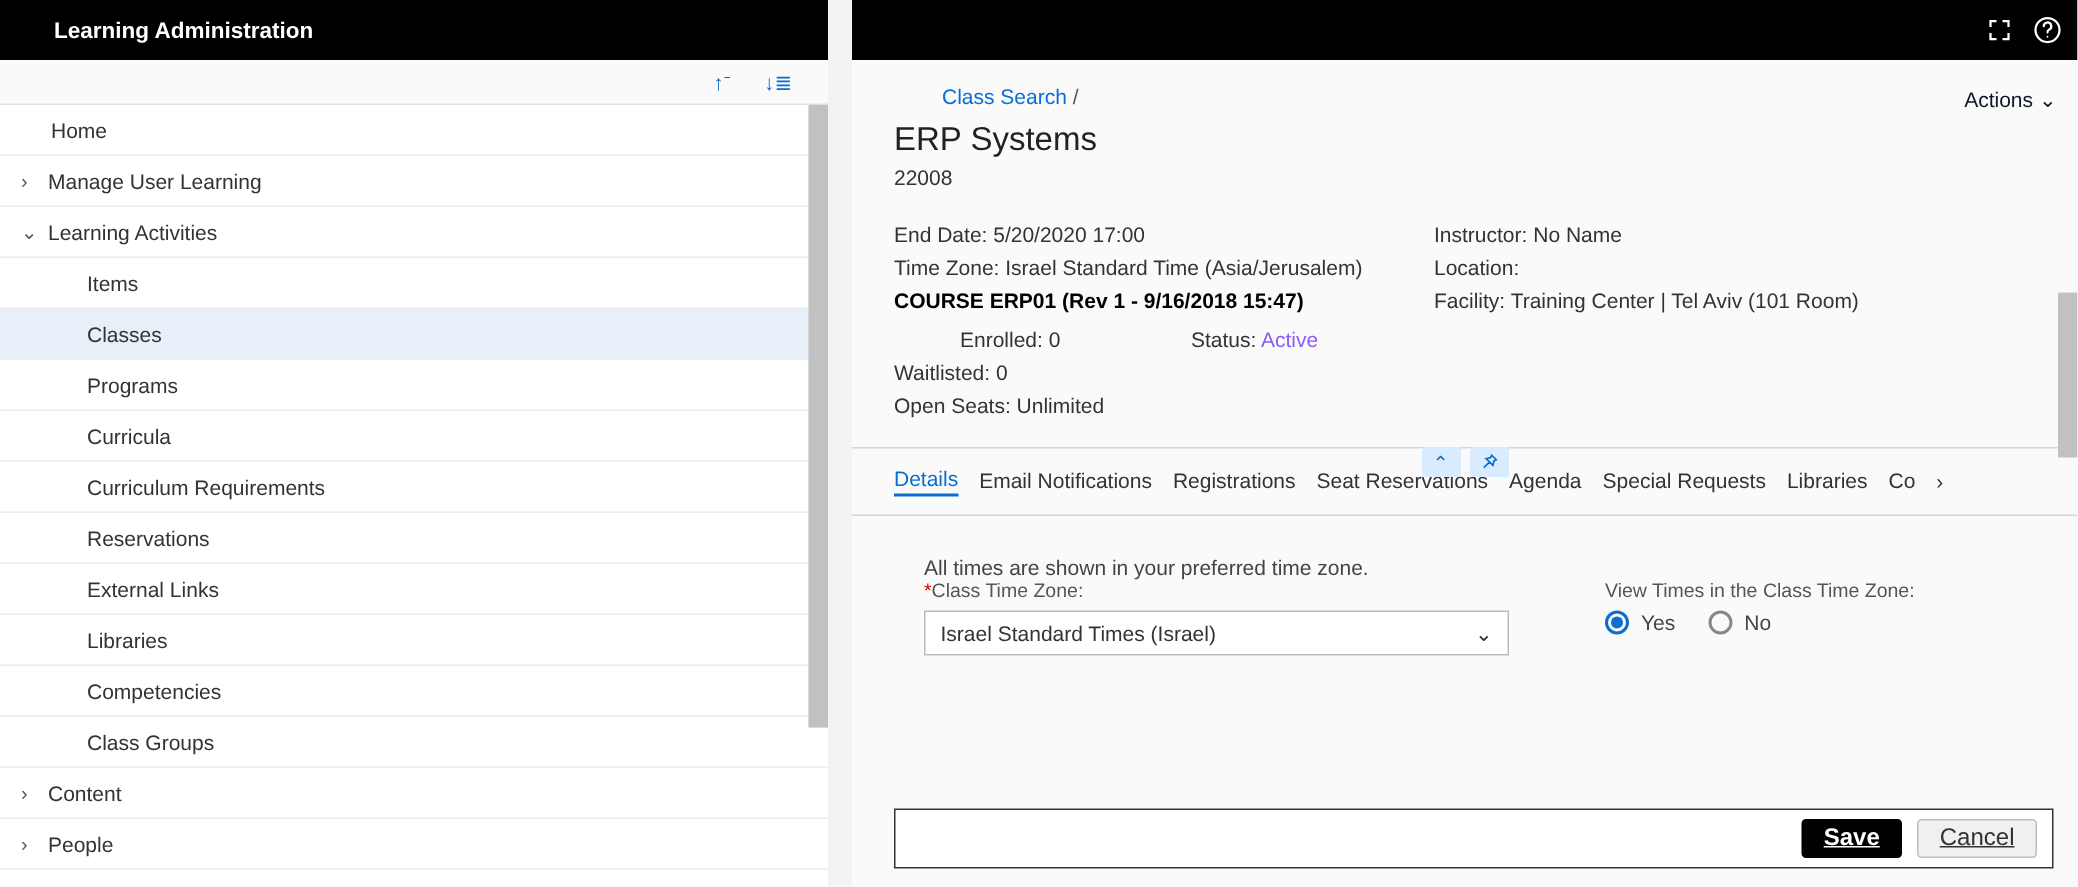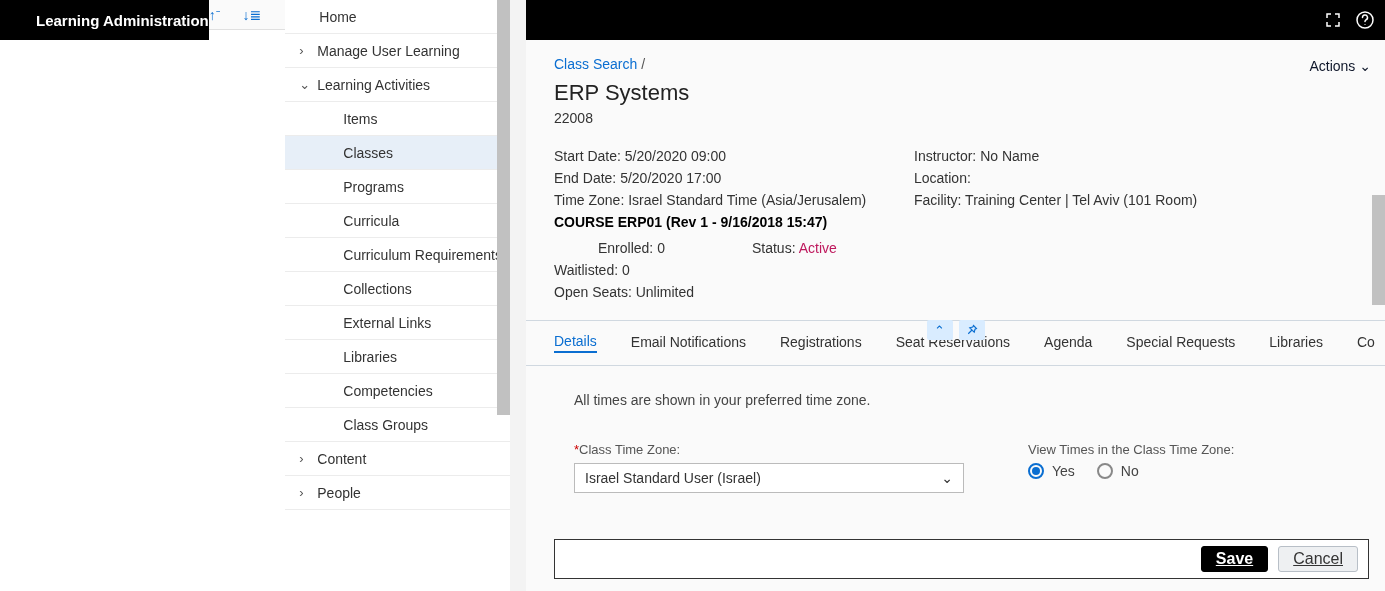--- a/index.html
+++ b/index.html
@@ -10,24 +10,24 @@
     }
     body {
       display: flex;
       width: 1385px;
       height: 591px;
       overflow: hidden;
       background: #f5f5f5;
     }
     
     .left-panel {
-      width: 510px;
+      width: 552px;
       background: #fff;
       display: flex;
-      flex-direction: row;
+      flex-direction: column;
       position: relative;
     }
     .left-header {
       background: #000;
       color: #fff;
       height: 40px;
       display: flex;
       align-items: center;
       padding-left: 36px;
       font-weight: bold;
@@ -126,20 +126,21 @@
       justify-content:center;
     }
     .right-content {
       padding: 16px 28px 0 28px;
       position: relative;
     }
     .breadcrumb {
       font-size: 14px;
       color: #555;
       margin-bottom: 8px;
+      margin-left: 32px;
     }
     .breadcrumb a { color: #0a6ed1; text-decoration: none; }
     .actions-menu {
       position: absolute;
       right: 14px;
       top: 18px;
       color: #0f172a;
       font-size: 14px;
       cursor: pointer;
     }
@@ -154,21 +155,21 @@
       font-size: 14px;
       color: #333;
       margin-bottom: 6px;
     }
     .info-link { color: #000000; font-weight: bold; }
     .stats-row {
       display: flex;
       gap: 87px;
       margin-left: 44px;
     }
-    .status-active { color: #be185d; }
+    .status-active { color: #8b5cf6; }
     
     .pin-controls {
       position:absolute;
       left:50%;
       transform:translateX(-50%);
       top:-1px;
       display:flex;
       gap:6px;
     }
     .pin-btn {
@@ -186,21 +187,21 @@
     
     .tabs-wrap {
       position: relative;
       border-top: 1px solid #d0d8e0;
       border-bottom: 1px solid #d0d8e0;
       margin-top: 14px;
     }
     .tabs {
       display: flex;
       align-items: center;
-      gap: 34px;
+      gap: 14px;
       padding: 12px 28px;
       font-size: 14px;
       color: #333;
       overflow: hidden;
     }
     .tab {
       cursor: pointer;
       white-space: nowrap;
       padding-bottom: 2px;
     }
@@ -212,21 +213,21 @@
       color: #333;
       cursor: pointer;
       font-size: 14px;
     }
     
     .detail-body {
       padding: 26px 48px 0 48px;
       font-size: 14px;
       color: #444;
     }
-    .hint { margin-bottom: 34px; }
+    .hint { }
     .field-row {
       display: flex;
       gap: 64px;
     }
     .field-col {}
     .field-label {
       font-size: 13px;
       color: #555;
       margin-bottom: 6px;
     }
@@ -320,21 +321,21 @@
     </div>
     <div class="nav-item has-caret">
       <span class="nav-caret">⌄</span>
       <span>Learning Activities</span>
     </div>
     <div class="nav-item nav-sub">Items</div>
     <div class="nav-item nav-sub active">Classes</div>
     <div class="nav-item nav-sub">Programs</div>
     <div class="nav-item nav-sub">Curricula</div>
     <div class="nav-item nav-sub">Curriculum Requirements</div>
-    <div class="nav-item nav-sub">Collections</div>
+    <div class="nav-item nav-sub">Reservations</div>
     <div class="nav-item nav-sub">External Links</div>
     <div class="nav-item nav-sub">Libraries</div>
     <div class="nav-item nav-sub">Competencies</div>
     <div class="nav-item nav-sub">Class Groups</div>
     <div class="nav-item has-caret">
       <span class="nav-caret">›</span>
       <span>Content</span>
     </div>
     <div class="nav-item has-caret">
       <span class="nav-caret">›</span>
@@ -369,21 +370,20 @@
       <span>/</span>
     </div>
     <div class="actions-menu">
       <span>Actions</span> <span>⌄</span>
     </div>
     <div class="page-title">ERP Systems</div>
     <div class="page-sub">22008</div>
 
     <div class="info-row">
       <div class="info-col-left">
-        <div class="info-line"><span>Start Date: </span><span>5/20/2020 09:00</span></div>
         <div class="info-line"><span>End Date: </span><span>5/20/2020 17:00</span></div>
         <div class="info-line"><span>Time Zone: </span><span>Israel Standard Time (Asia/Jerusalem)</span></div>
         <div class="info-line info-link">COURSE ERP01 (Rev 1 - 9/16/2018 15:47)</div>
       </div>
       <div class="info-col-right">
         <div class="info-line"><span>Instructor: </span><span>No Name</span></div>
         <div class="info-line"><span>Location:</span><span></span></div>
         <div class="info-line"><span>Facility: </span><span>Training Center | Tel Aviv (101 Room)</span></div>
       </div>
     </div>
@@ -418,21 +418,21 @@
 
     </div>
   </div>
 
   <div class="detail-body">
     <div class="hint">All times are shown in your preferred time zone.</div>
     <div class="field-row">
       <div class="field-col">
         <div class="field-label"><span class="req">*</span><span>Class Time Zone:</span></div>
         <div class="select-box">
-          <span>Israel Standard User (Israel)</span>
+          <span>Israel Standard Times (Israel)</span>
           <span>⌄</span>
         </div>
       </div>
       <div class="field-col">
         <div class="field-label">View Times in the Class Time Zone:</div>
         <div class="radio-group">
           <span class="radio">
               <span class="radio-dot"></span>
             </span>
           <span>Yes</span>

